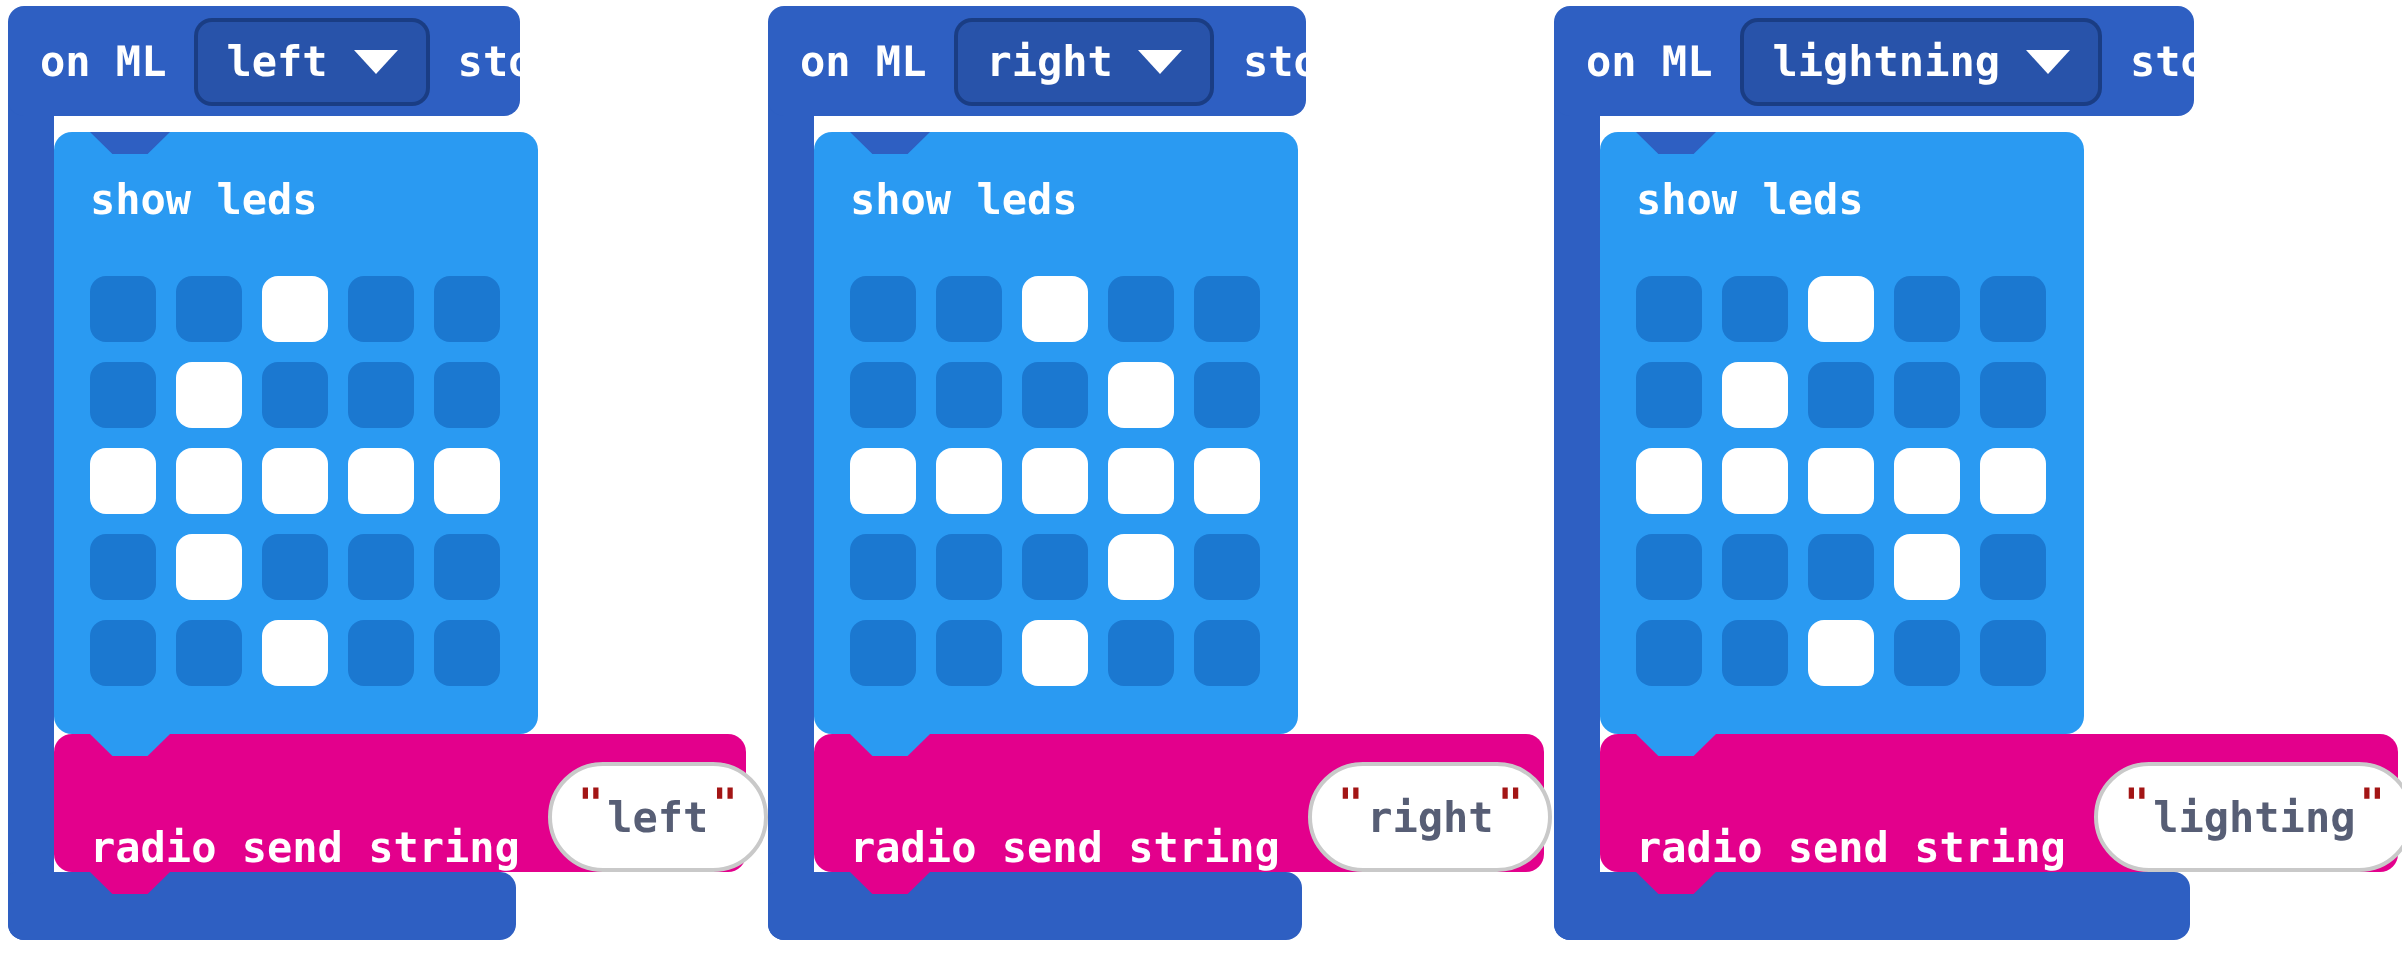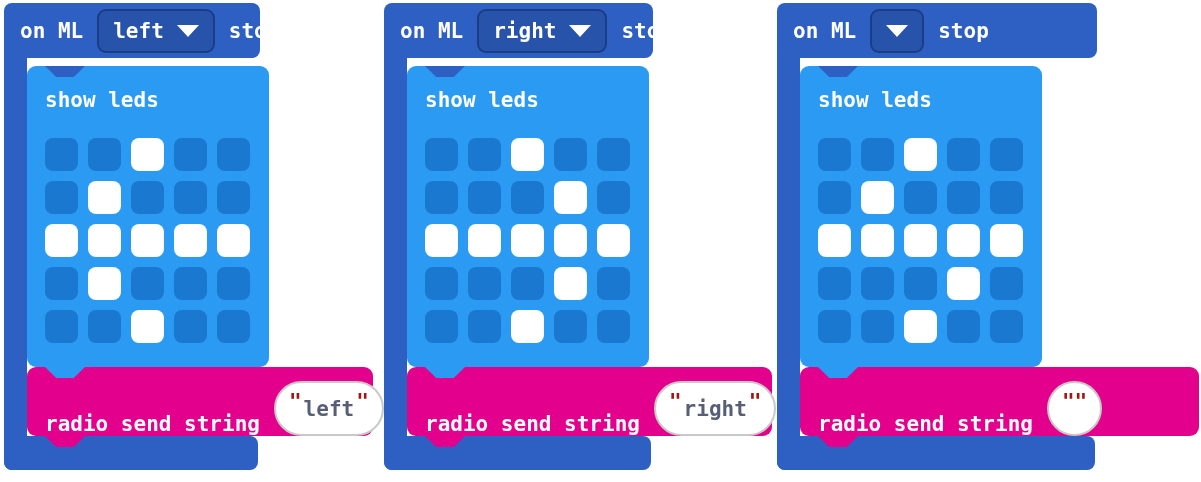--- a/index.html
+++ b/index.html
@@ -172,20 +172,21 @@
         <span class="quote">"</span>
       </span>
     </div>
   </div>
 
   <div class="stack s2">
     <div class="spine"></div>
     <div class="hdr">
       <span class="label">on ML</span>
       <div class="dropdown">
+        <span class="label">lightning</span>
         <span class="caret"></span>
       </div>
       <span class="label">stop</span>
     </div>
     <div class="bar">
       <span class="tab pink"></span>
     </div>
     <div class="leds">
       <span class="tab dark"></span>
       <span class="label">show leds</span>
@@ -215,18 +216,19 @@
           <div class="led on"></div>
           <div class="led off"></div>
           <div class="led off"></div>
         </div>
     </div>
     <div class="radio">
       <span class="tab bright"></span>
       <span class="label">radio send string</span>
       <span class="pill">
         <span class="quote">"</span>
+        <span class="strval">lighting</span>
         <span class="quote">"</span>
       </span>
     </div>
   </div>
 
 </div>
 
 </body></html>

